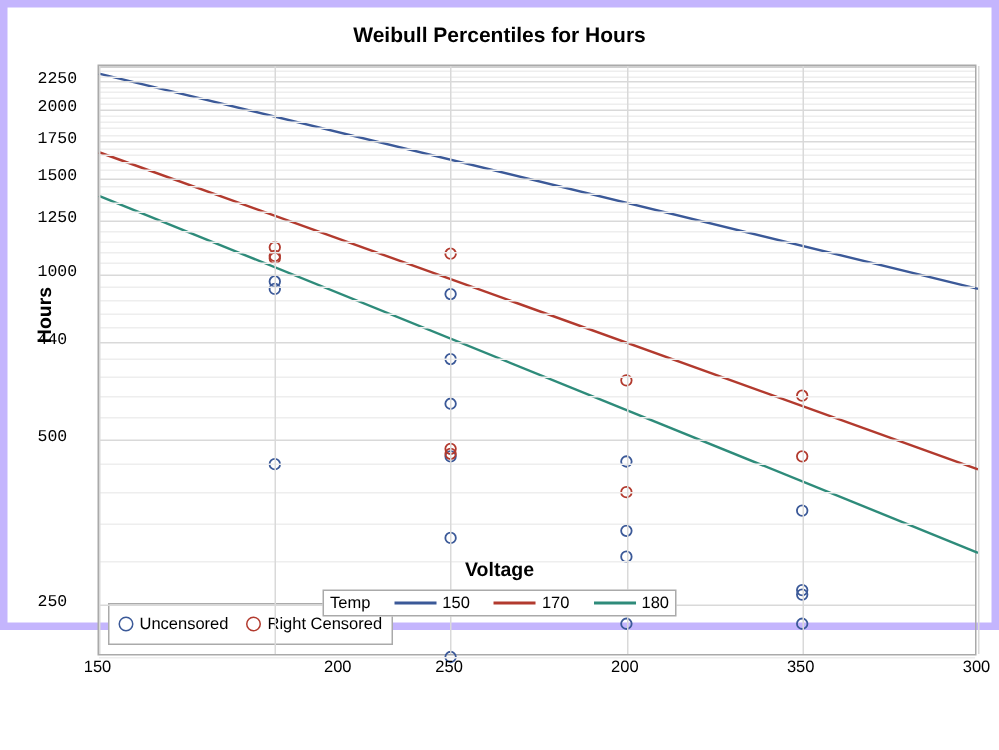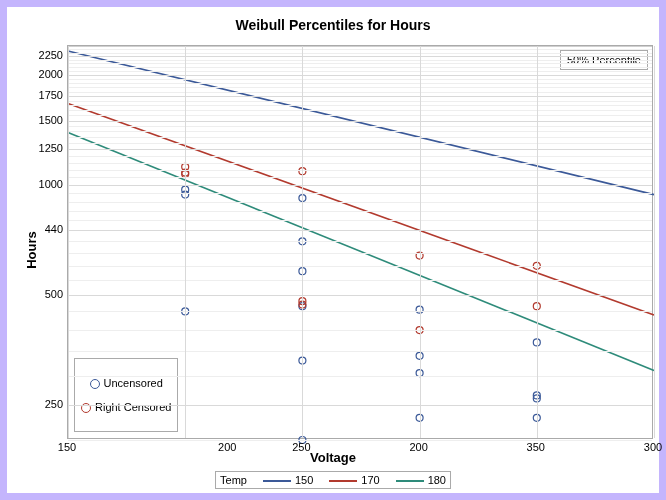--- a/index.html
+++ b/index.html
@@ -6,22 +6,22 @@
   body {
     margin: 0;
     font-family: Arial, sans-serif;
     background: #fff;
     width: 666px;
     height: 500px;
     position: relative;
   }
   .chart-container {
     width: 666px;
-    height: 500px;
-    border: 7px solid #c4b5fd;
+    height: 420px;
+    border: 5px solid #c4b5fd;
     position: relative;
     background: #fff;
   }
   .title {
     text-align: center;
     font-weight: bold;
     font-size: 14px;
     padding-top: 10px;
   }
   .plot-area {
@@ -77,44 +77,43 @@
     left: 20px;
     top: 38px;
     width: 36px;
     height: 394px;
   }
   .y-ticks span {
     position: absolute;
     right: 0;
     font-size: 11px;
     transform: translateY(-50%);
-    text-align: right;
     width: 36px;
+    font-family: Liberation Mono, monospace;
   }
   .inset {
     position: absolute;
     right: 4px;
     top: 4px;
     background: #fff;
     border: 1px solid #aaa;
     font-size: 11px;
     padding: 3px 6px;
   }
   .legend-points {
     position: absolute;
     left: 6px;
     bottom: 6px;
     background: #fff;
     border: 1px solid #aaa;
     font-size: 11px;
-    padding: 18px 6px;
+    padding: 7px 6px;
     display: flex;
     gap: 12px;
-    align-items: center;
-    flex-direction: column;
+    align-items: flex-end;
   }
   .legend-points .sw {
     display: inline-block;
     width: 10px; height: 10px;
     border-radius: 50%;
     border: 1.2px solid;
     margin-right: 4px;
     vertical-align: middle;
   }
   .bottom-legend {
@@ -188,21 +187,20 @@
         <circle cx="117.2" cy="126.60919569620182" r="3.5" fill="none" stroke="#b23a2e" stroke-width="1.2"></circle>
         <circle cx="117.2" cy="128.08415762656813" r="3.5" fill="none" stroke="#b23a2e" stroke-width="1.2"></circle>
         <circle cx="234.4" cy="125.14782807836792" r="3.5" fill="none" stroke="#b23a2e" stroke-width="1.2"></circle>
         <circle cx="234.4" cy="255.18807217693077" r="3.5" fill="none" stroke="#b23a2e" stroke-width="1.2"></circle>
         <circle cx="234.4" cy="258.5262431398736" r="3.5" fill="none" stroke="#b23a2e" stroke-width="1.2"></circle>
         <circle cx="351.59999999999997" cy="209.57398983075018" r="3.5" fill="none" stroke="#b23a2e" stroke-width="1.2"></circle>
         <circle cx="351.59999999999997" cy="284.09647941345486" r="3.5" fill="none" stroke="#b23a2e" stroke-width="1.2"></circle>
         <circle cx="468.8" cy="219.80704117309028" r="3.5" fill="none" stroke="#b23a2e" stroke-width="1.2"></circle>
         <circle cx="468.8" cy="260.22205892126664" r="3.5" fill="none" stroke="#b23a2e" stroke-width="1.2"></circle>
       </svg>
-    <div class="inset">50% Percentile</div>
     <div class="legend-points" id="point-legend">
         <span><span class="sw" style="border-color: rgb(59, 89, 152);"></span>Uncensored</span>
         <span><span class="sw" style="border-color: rgb(178, 58, 46);"></span>Right Censored</span>
       </div>
   <div class="hgrid" style="top: 358.619px;"></div>
       <div class="hgrid" style="top: 248.715px;"></div>
       <div class="hgrid" style="top: 184.426px;"></div>
       <div class="hgrid" style="top: 138.812px;"></div>
       <div class="hgrid" style="top: 103.431px;"></div>
       <div class="hgrid" style="top: 74.5225px;"></div>

